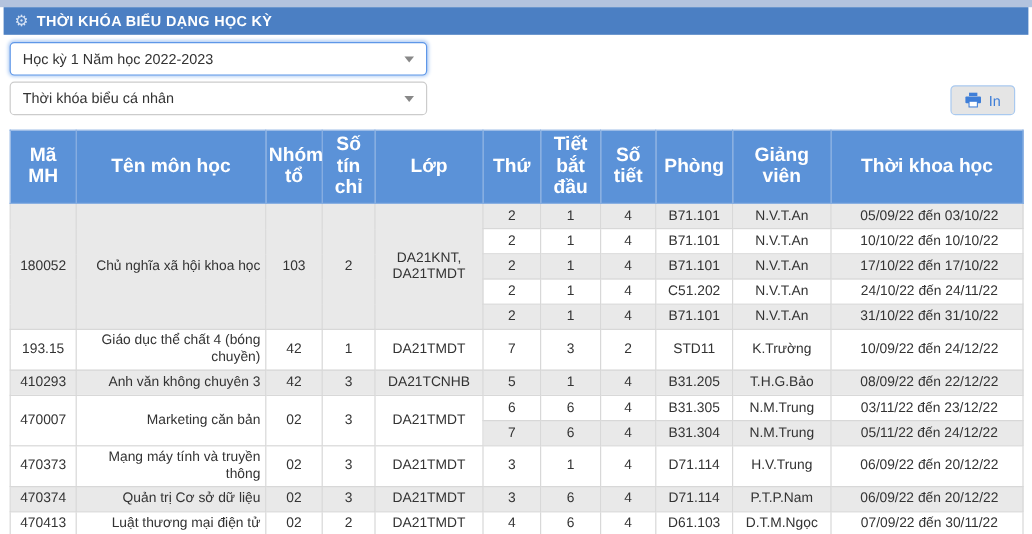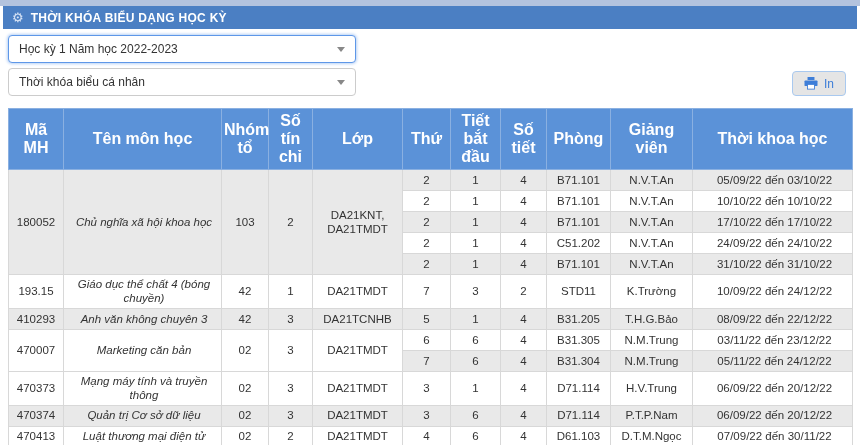--- a/index.html
+++ b/index.html
@@ -32,21 +32,21 @@
   table { border-collapse:collapse; width:845px; table-layout:fixed; }
   col.c0{width:55px} col.c1{width:158px} col.c2{width:47px} col.c3{width:44px}
   col.c4{width:90px} col.c5{width:48px} col.c6{width:50px} col.c7{width:46px}
   col.c8{width:64px} col.c9{width:82px}
   th { background:#5b92d8; color:#fff; font-weight:bold; font-size:16px;
     border:1px solid #8ab0e1; padding:3px 2px; text-align:center; height:33px; }
   td { border:1px solid #d8d8d8; font-size:11.5px; color:#333;
     padding:2px 4px; text-align:center; height:21px; line-height:1.25; }
   td.shade { background:#e9e9e9; }
   td.plain { background:#fff; }
-  td.m-ten { text-align:center; padding-left:7px;font-style:italic; }
+  td.m-ten { text-align:right; padding-left:7px; }
   td.s-thoi_gian { text-align:center; padding-left:8px; }
 </style>
 </head>
 <body>
 
 <div class="top-strip"></div>
 
 <div class="panel-header">
   <span class="gear">⚙</span>
   <span class="title">THỜI KHÓA BIỂU DẠNG HỌC KỲ</span>
@@ -136,21 +136,21 @@
           <td class="s-phong shade">B71.101</td>
           <td class="s-giang_vien shade">N.V.T.An</td>
           <td class="s-thoi_gian shade">17/10/22 đến 17/10/22</td>
         </tr>
         <tr>
           <td class="s-thu plain">2</td>
           <td class="s-tiet_bat_dau plain">1</td>
           <td class="s-so_tiet plain">4</td>
           <td class="s-phong plain">C51.202</td>
           <td class="s-giang_vien plain">N.V.T.An</td>
-          <td class="s-thoi_gian plain">24/09/22 đến 24/10/22</td>
+          <td class="s-thoi_gian plain">24/10/22 đến 24/11/22</td>
         </tr>
         <tr>
           <td class="s-thu shade">2</td>
           <td class="s-tiet_bat_dau shade">1</td>
           <td class="s-so_tiet shade">4</td>
           <td class="s-phong shade">B71.101</td>
           <td class="s-giang_vien shade">N.V.T.An</td>
           <td class="s-thoi_gian shade">31/10/22 đến 31/10/22</td>
         </tr>
         <tr>

